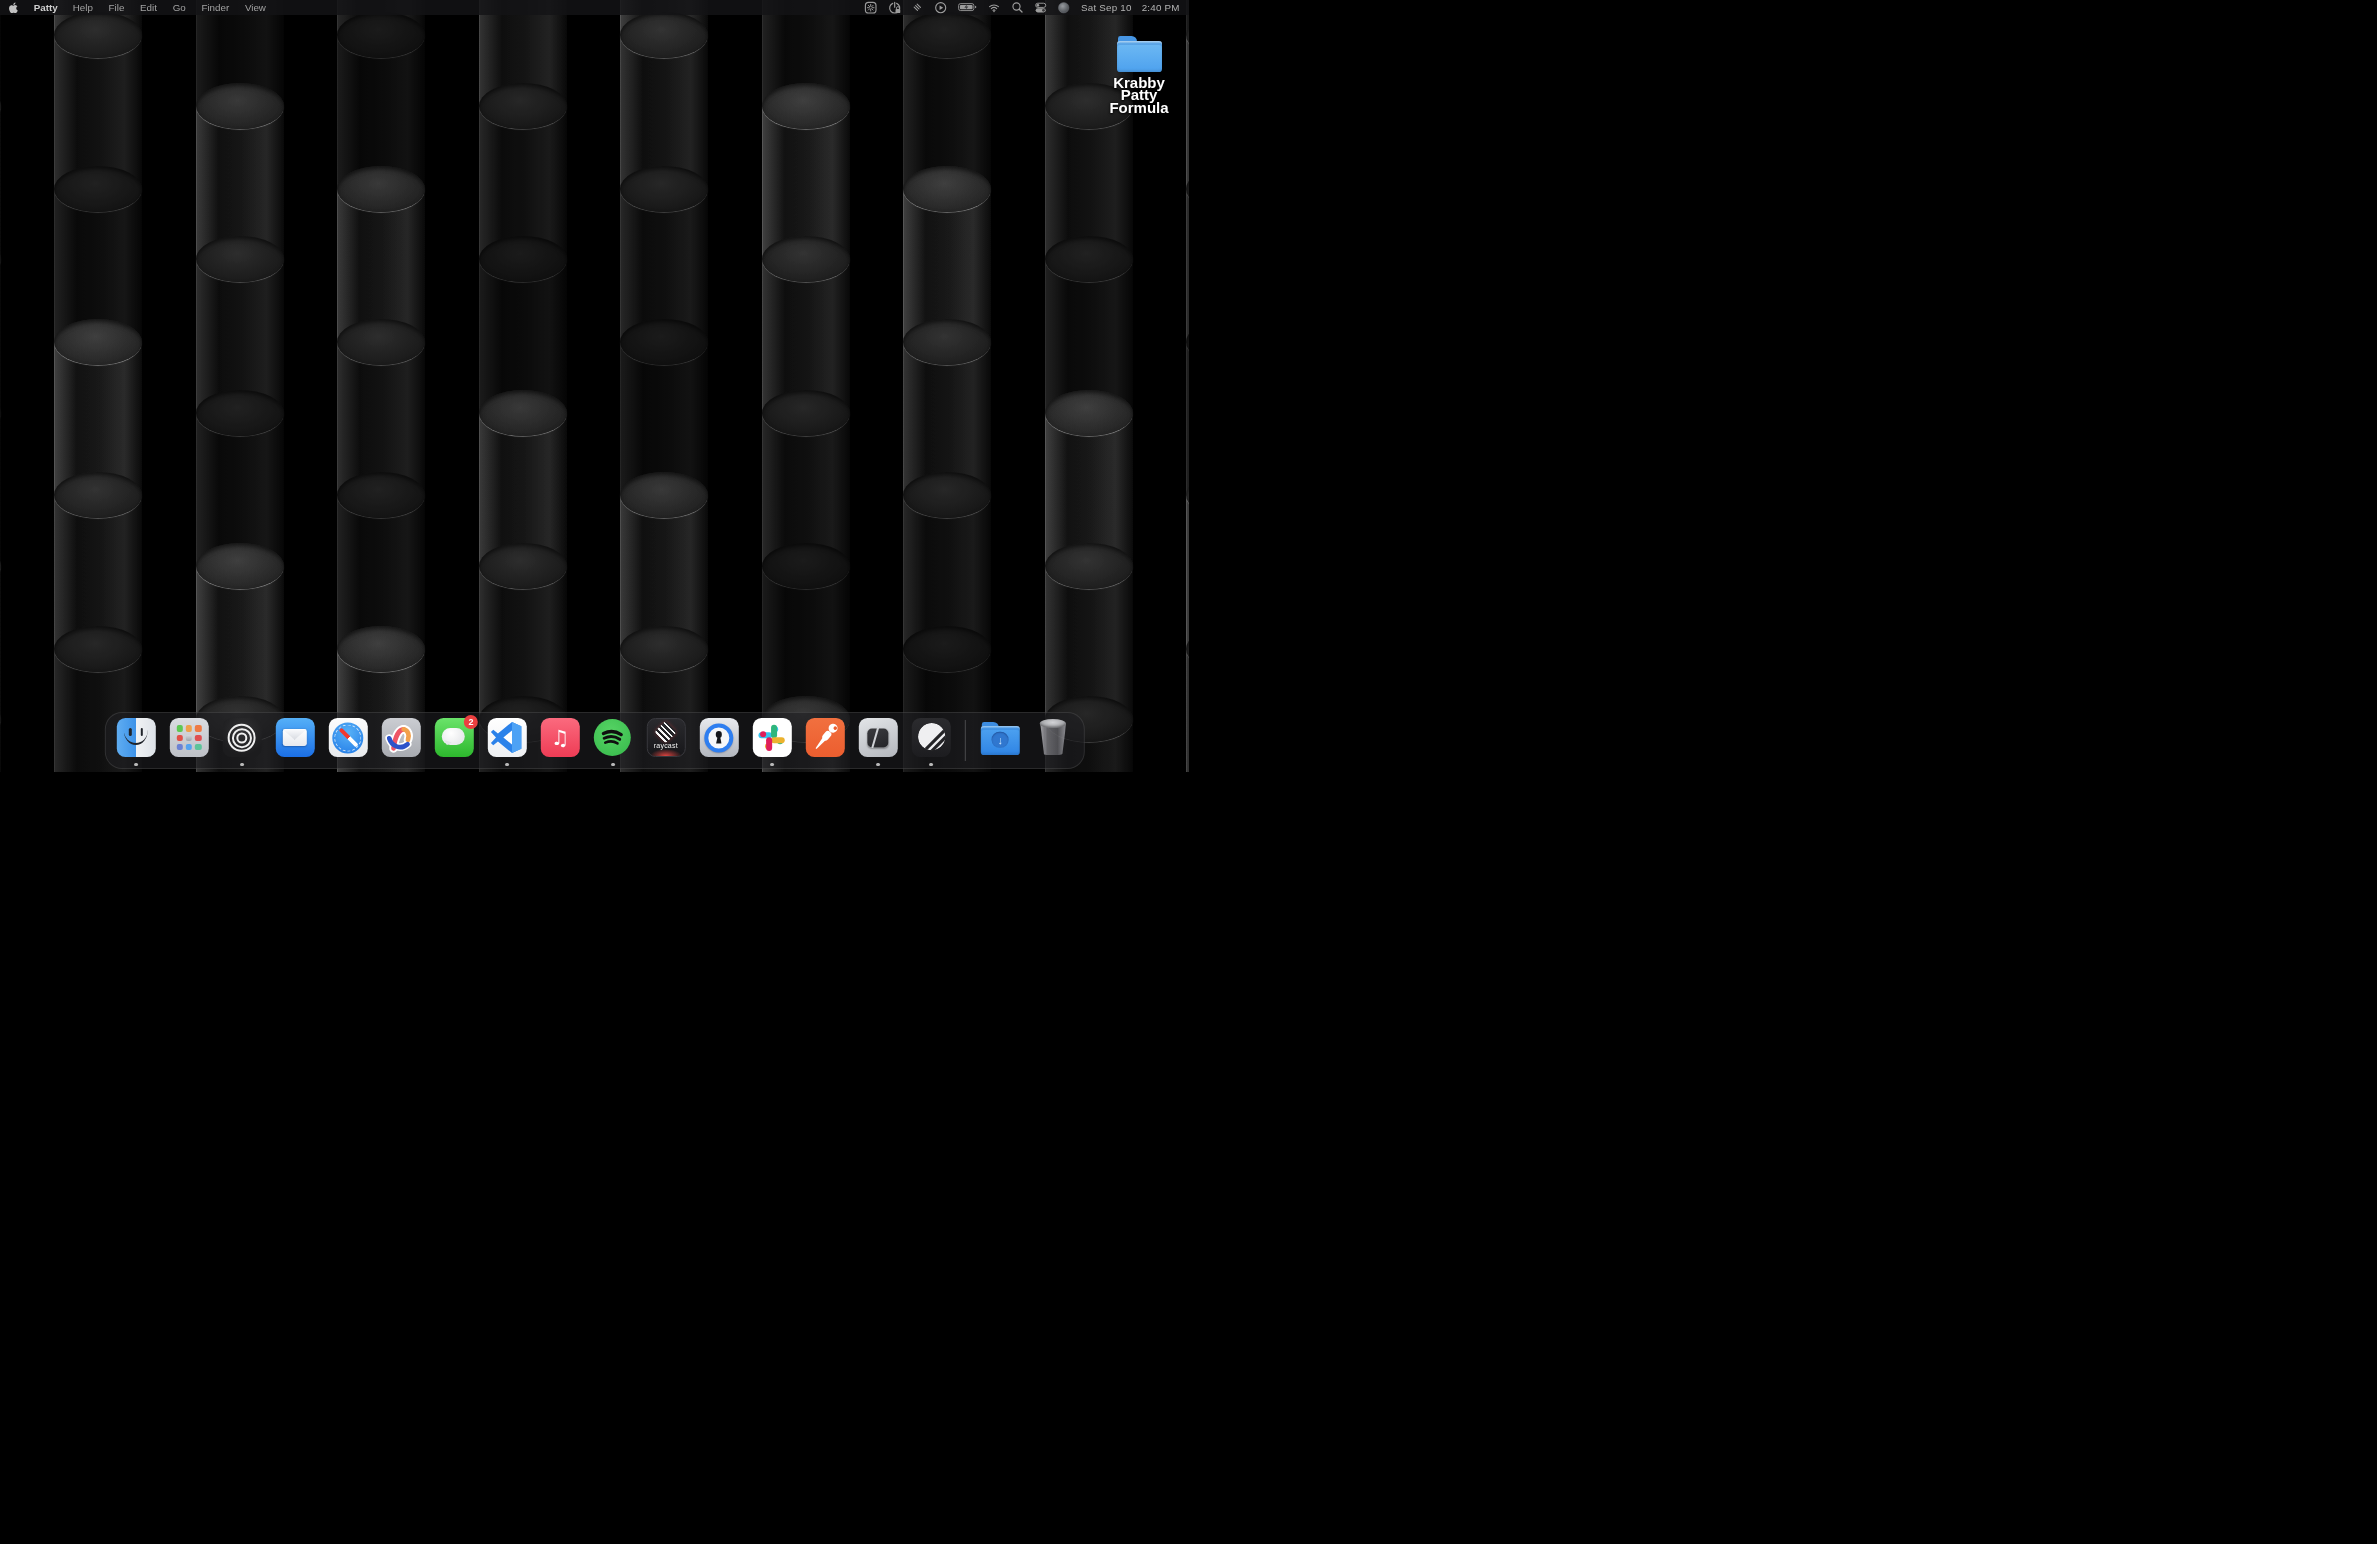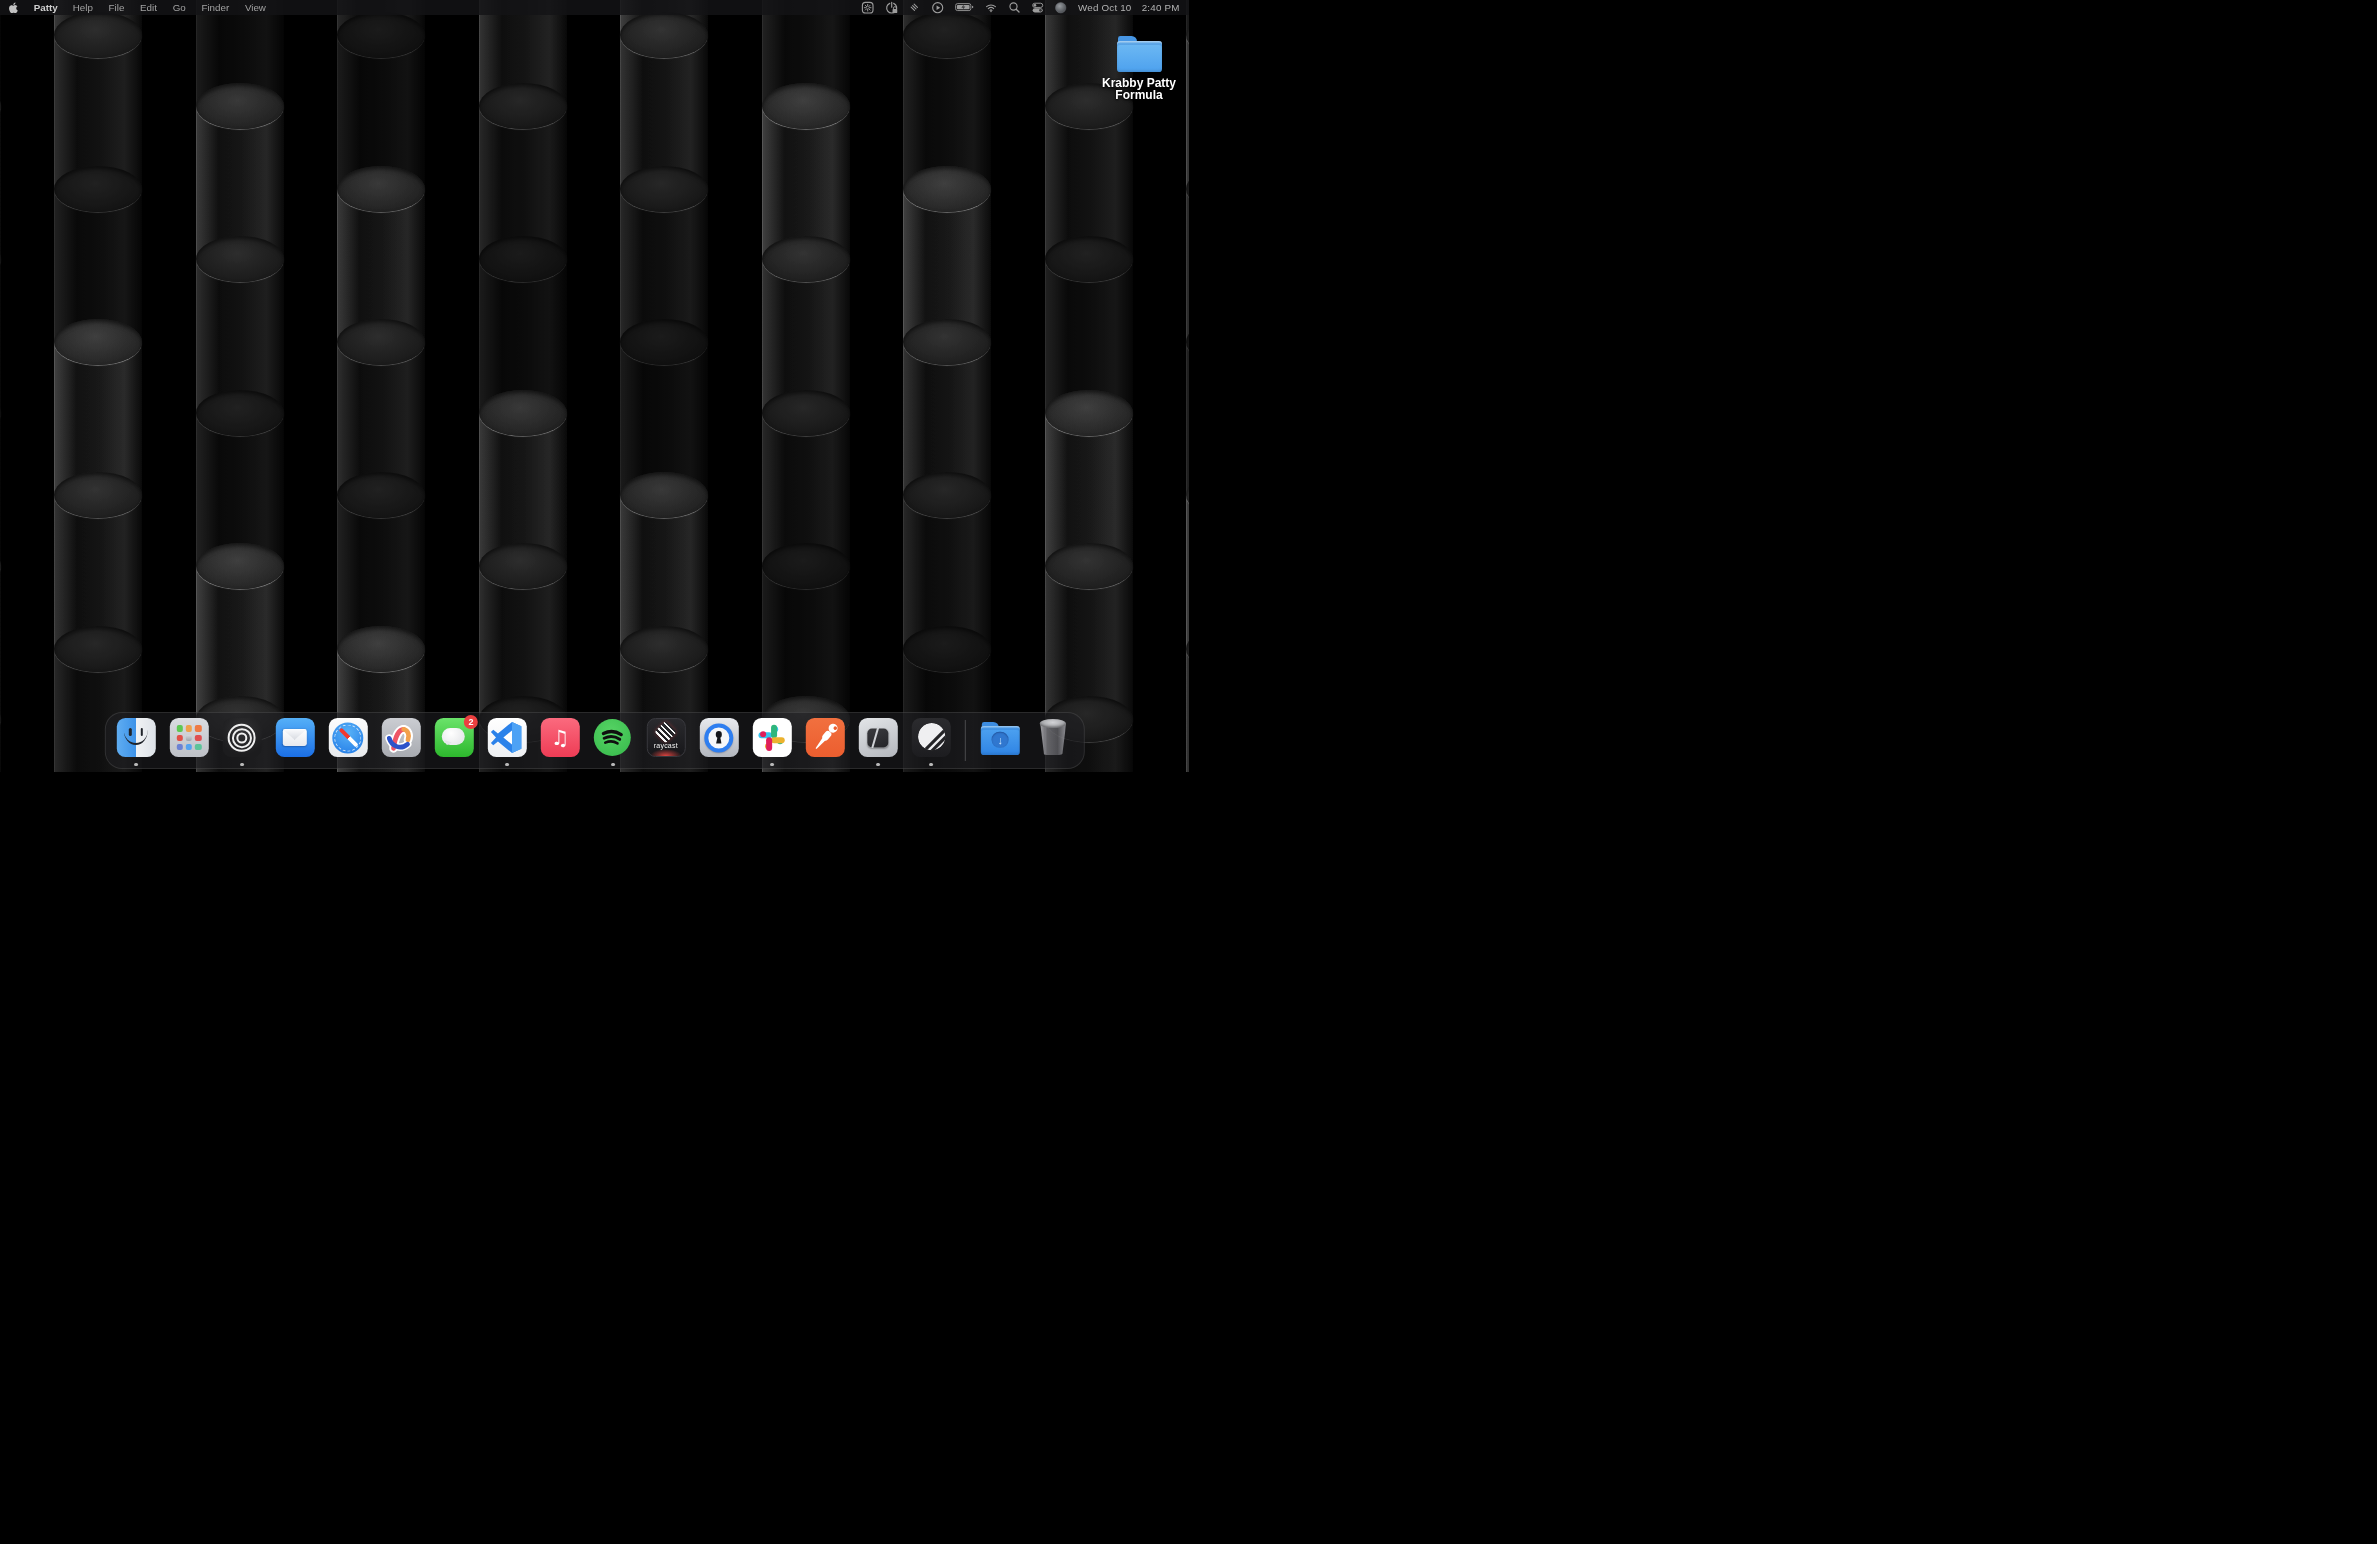--- a/index.html
+++ b/index.html
@@ -29,21 +29,21 @@
   .mb-date,.mb-time{color:#b3b3b3;letter-spacing:0.2px;}
 
   
   .desktop-icon{position:absolute;left:1095px;top:36px;width:88px;z-index:5;text-align:center;}
   .fold{position:relative;width:45px;height:36px;margin:0 auto;}
   .fold-tab{position:absolute;top:0;left:1.6px;width:42%;height:9.4px;background:#4796e4;border-radius:2.4px 5.5px 0 0;}
   .fold-body{position:absolute;top:4.7px;left:0;right:0;bottom:0;border-radius:3.1px;
        background:linear-gradient(180deg,#8ecdf7 0%,#6cb8f3 10%,#4da1ee 100%);
        box-shadow:inset 0 1.6px 0 rgba(255,255,255,.35), inset 0 3.9px 0 rgba(35,104,190,.25), inset 0 -1.6px 2.4px rgba(0,0,0,.12);}
   .desk-label{margin-top:4.7px;width:75px;margin-left:auto;margin-right:auto;
-       font-size:12px;font-weight:700;color:#fff;line-height:12.6px;
+       font-size:15px;font-weight:700;color:#fff;line-height:12.6px;
        text-shadow:0 0.8px 2.4px rgba(0,0,0,.95),0 0 1.6px rgba(0,0,0,.8);}
 
   
   #dock{position:absolute;bottom:3.1px;left:50%;transform:translateX(-50%);height:57px;z-index:20;
        display:flex;align-items:flex-start;gap:14px;padding:5.5px 11px;box-sizing:border-box;
        background:rgba(30,30,33,.60);border:0.8px solid rgba(255,255,255,.10);border-radius:17.3px;}
   .dock-item{position:relative;width:39px;height:39px;flex:0 0 auto;}
   .app-icon{position:relative;width:39px;height:39px;border-radius:8.6px;overflow:hidden;}
   .app-icon.no-bg{background:transparent;overflow:visible;border-radius:0;}
   .app-icon > svg{position:absolute;inset:0;width:100%;height:100%;}
@@ -409,21 +409,21 @@
                   <stop offset="0%" stop-color="#a3a7ac"></stop>
                   <stop offset="55%" stop-color="#6e7277"></stop>
                   <stop offset="100%" stop-color="#45484d"></stop>
                 </radialGradient>
               </defs>
               <circle cx="12" cy="12" r="9.5" fill="url(#sphg)"></circle>
               <circle cx="12" cy="12" r="9.5" fill="none" stroke="#8a8d92" stroke-width="1" opacity=".6"></circle>
             </svg>
           </span>
         </span>
-      <span class="mb-date">Wed Oct 10</span>
+      <span class="mb-date">Sat Sep 10</span>
       <span class="mb-time">2:40 PM</span>
     </div>
   </div>
 
   <div class="desktop-icon">
     <div class="fold desk">
       <i class="fold-tab"></i>
       <i class="fold-body"></i>
     </div>
     <div class="desk-label">Krabby Patty Formula</div>

